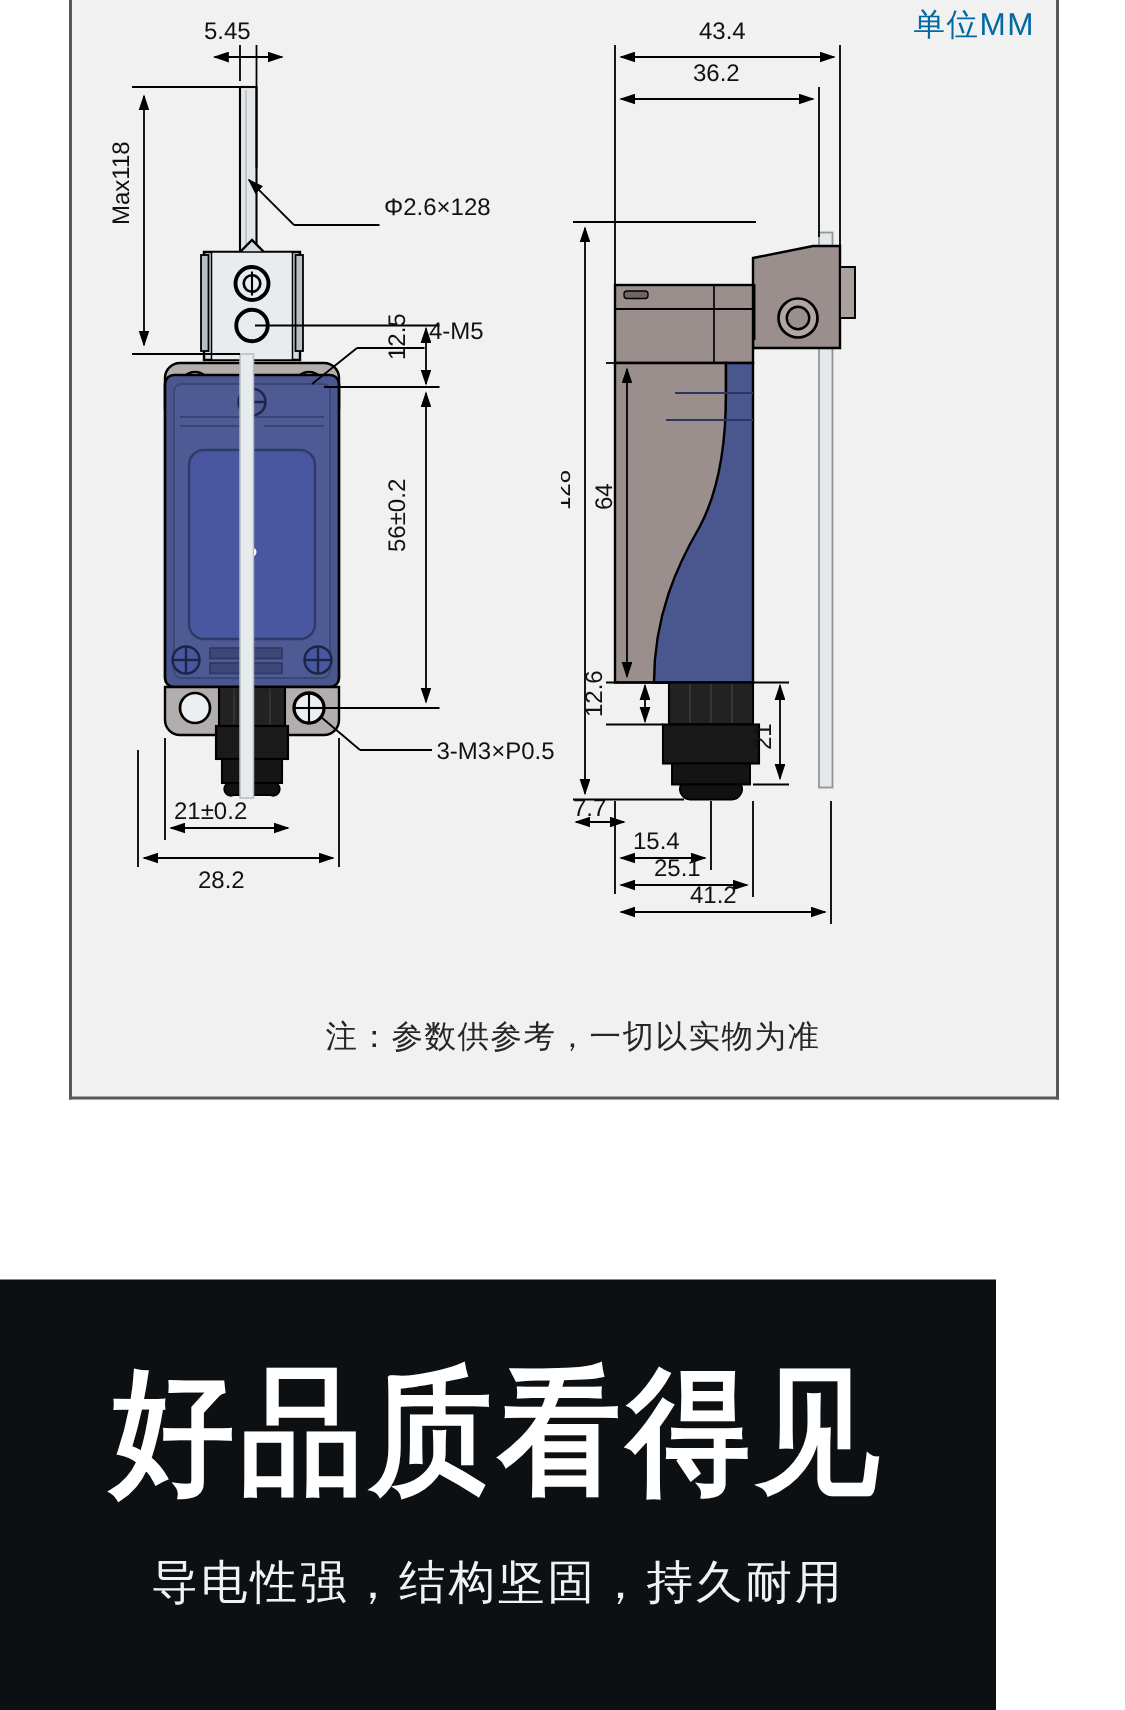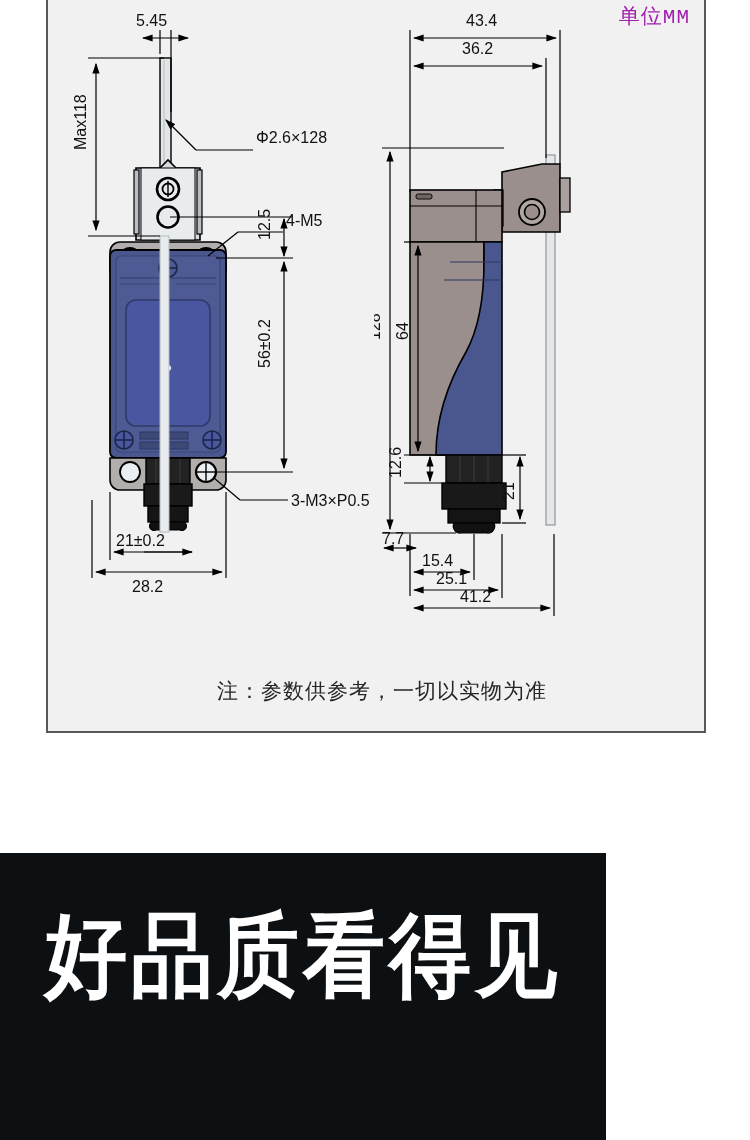--- a/index.html
+++ b/index.html
@@ -13,38 +13,38 @@
   #drawing-panel{
     position:absolute;left:46px;top:0;width:660px;height:733px;
     background:#f1f1f1;
     border-left:2px solid #55595c;
     border-right:2px solid #55595c;
     border-bottom:2px solid #55595c;
     box-sizing:border-box;
   }
   #unit-label{
     position:absolute;right:14px;top:2px;
-    font-size:21px;color:#a21caf;letter-spacing:1px;
-    font-family:Liberation Mono, monospace;
+    font-size:21px;color:#0369a1;letter-spacing:1px;
+    font-family:Liberation Sans, sans-serif;
   }
   #note-text{
     position:absolute;left:0;right:0;top:677px;text-align:center;
     font-size:21px;color:#262626;letter-spacing:1px;
     font-family:"DejaVu Sans","Liberation Sans",sans-serif;
     margin-left:12px;
   }
   #svg-front,#svg-side{position:absolute;top:0;left:0;}
   .dimtext{
     font-family:"Liberation Sans","DejaVu Sans",sans-serif;
     font-size:15.5px;fill:#111;
   }
   .dimtext.big{font-size:16px;}
   
   #promo-banner{
-    position:absolute;left:0;top:853px;width:606px;height:287px;
+    position:absolute;left:0;top:853px;width:664px;height:287px;
     background:#0d1013;overflow:hidden;
   }
   #promo-headline{
     position:absolute;left:0;right:0;top:57px;text-align:center;
     color:#ffffff;font-size:82px;font-weight:bold;letter-spacing:4px;
     font-family:"DejaVu Sans","Liberation Sans",sans-serif;
     line-height:1;
     transform:scaleY(1.12);transform-origin:center top;
   }
   #promo-sub{
@@ -277,13 +277,14 @@
     <text class="dimtext big" x="48" y="566">15.4</text>
     <text class="dimtext big" x="62" y="584">25.1</text>
     <text class="dimtext big" x="86" y="602">41.2</text>
   </svg>
 
   <div id="note-text">注：参数供参考，一切以实物为准</div>
 </div>
 
 <div id="promo-banner">
   <div id="promo-headline">好品质看得见</div>
+  <div id="promo-sub">导电性强，结构坚固，持久耐用</div>
 </div>
 
 </body></html>

